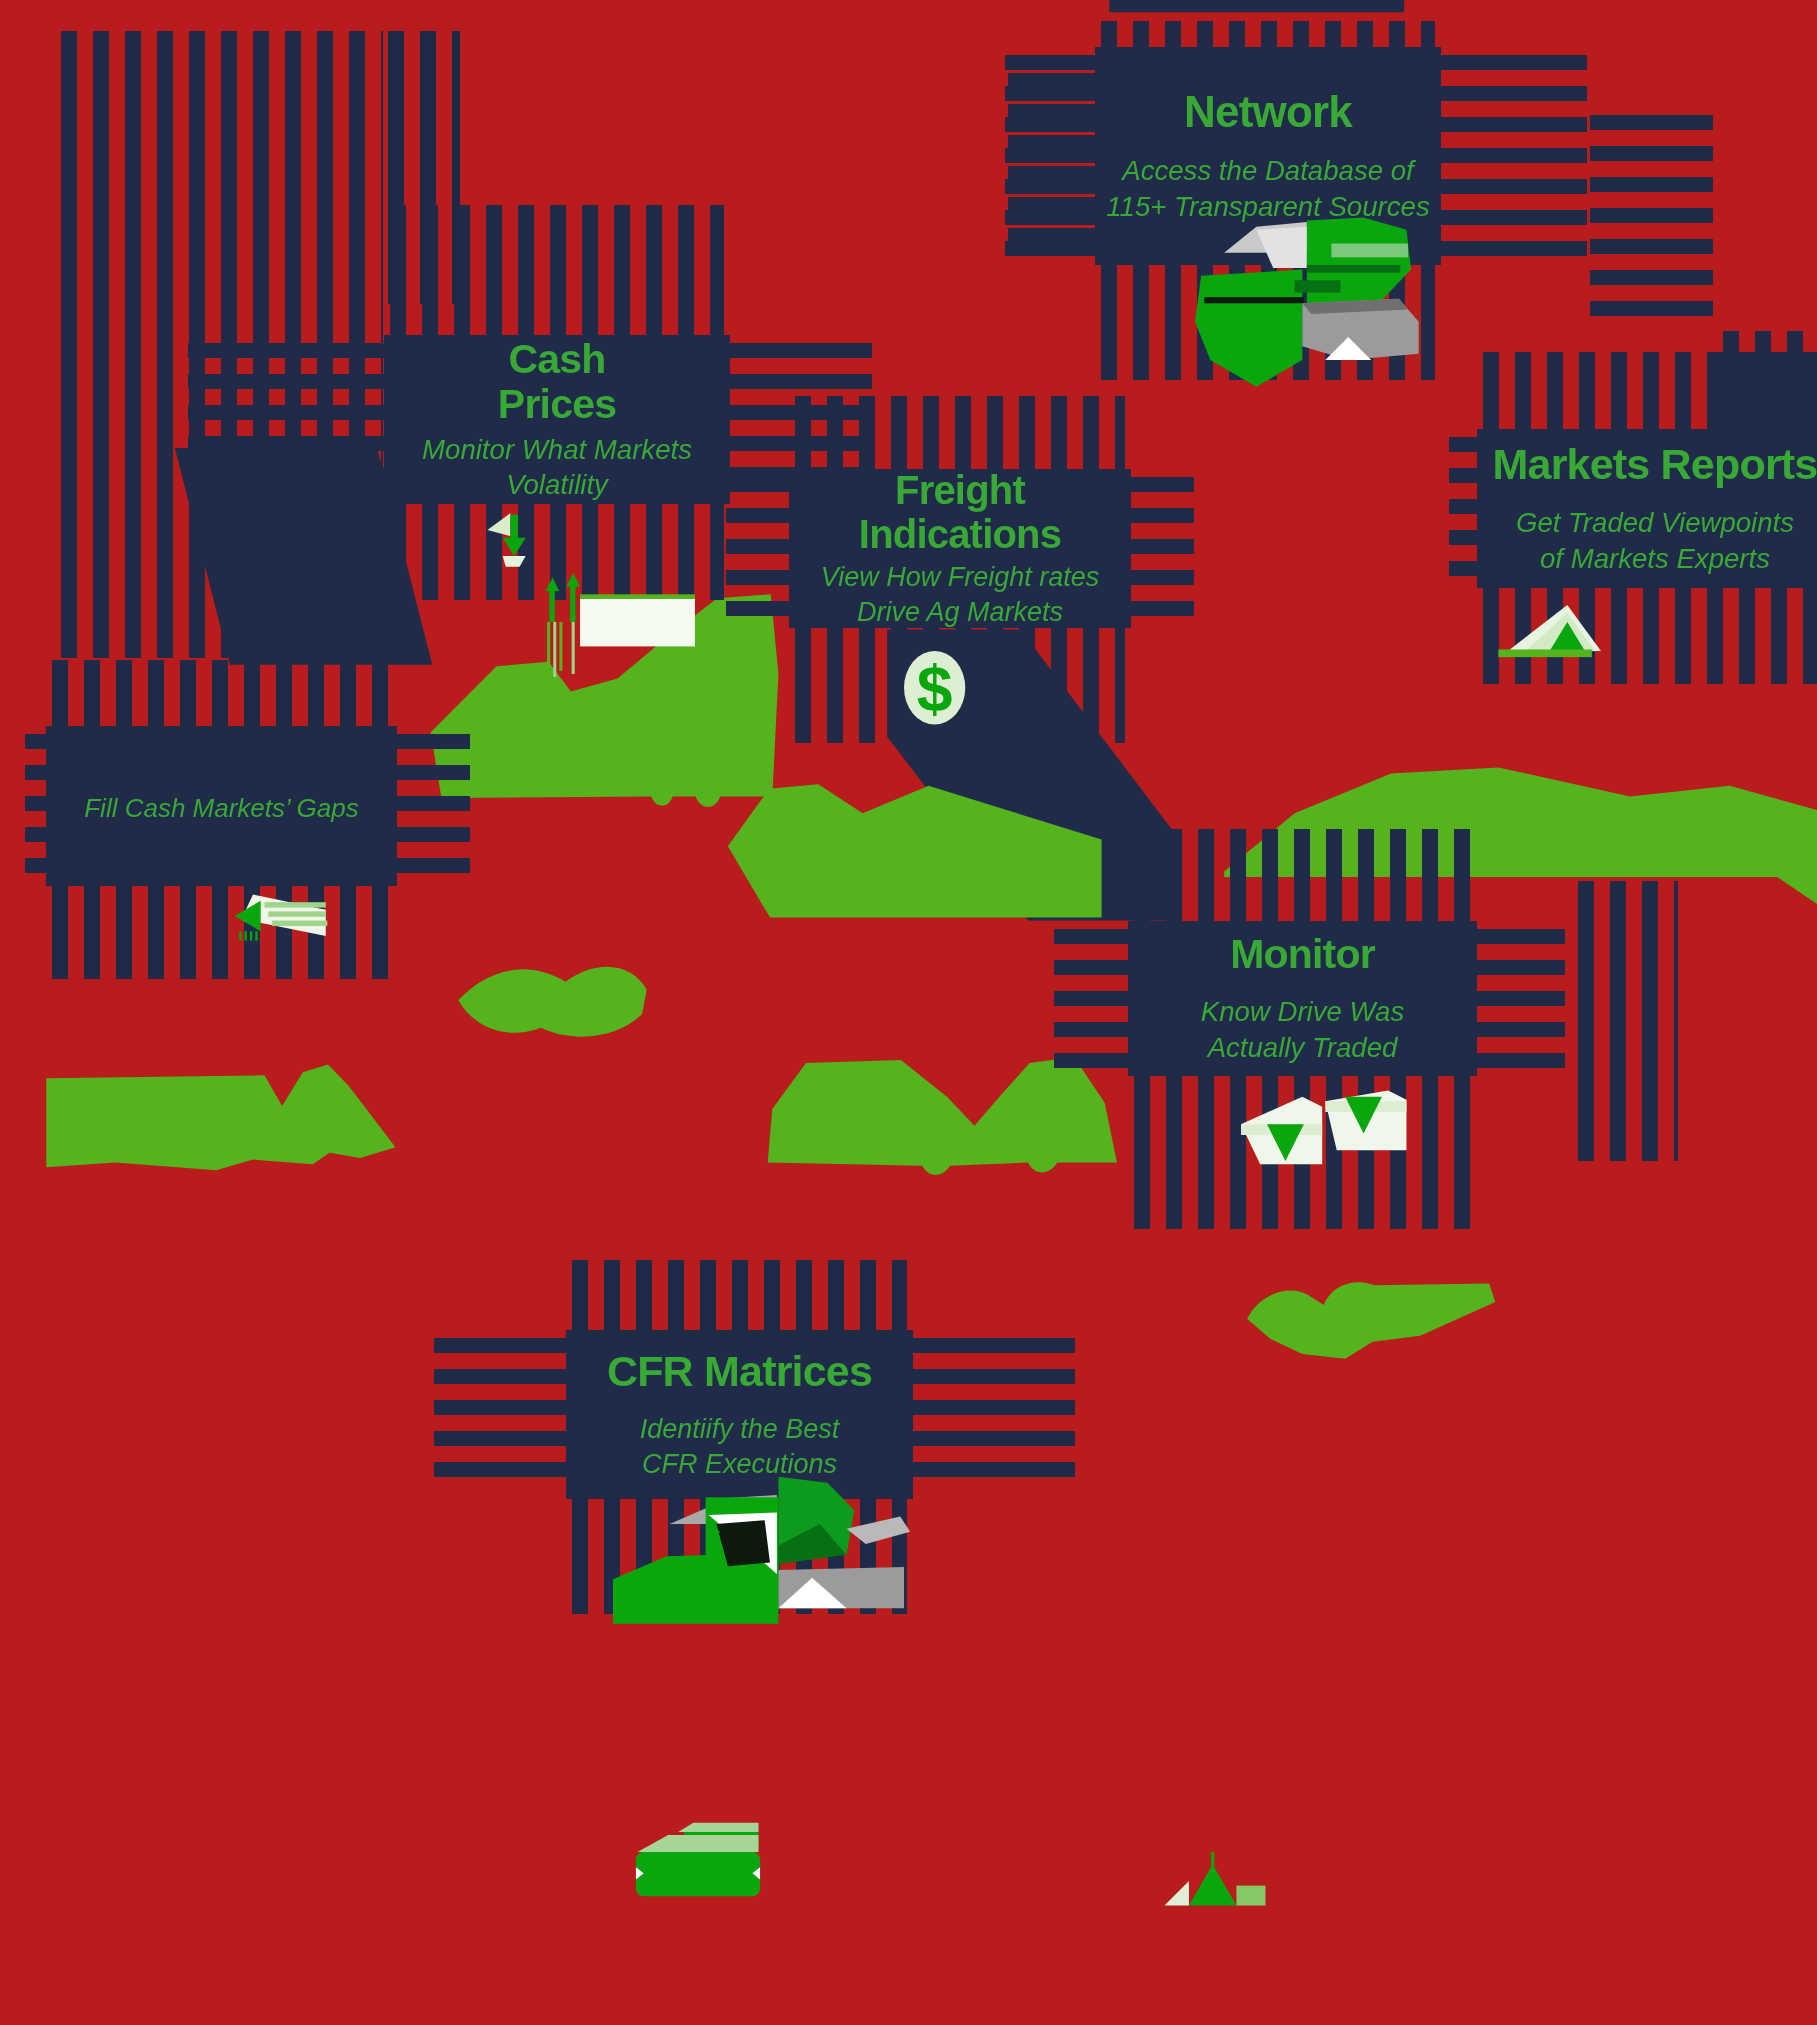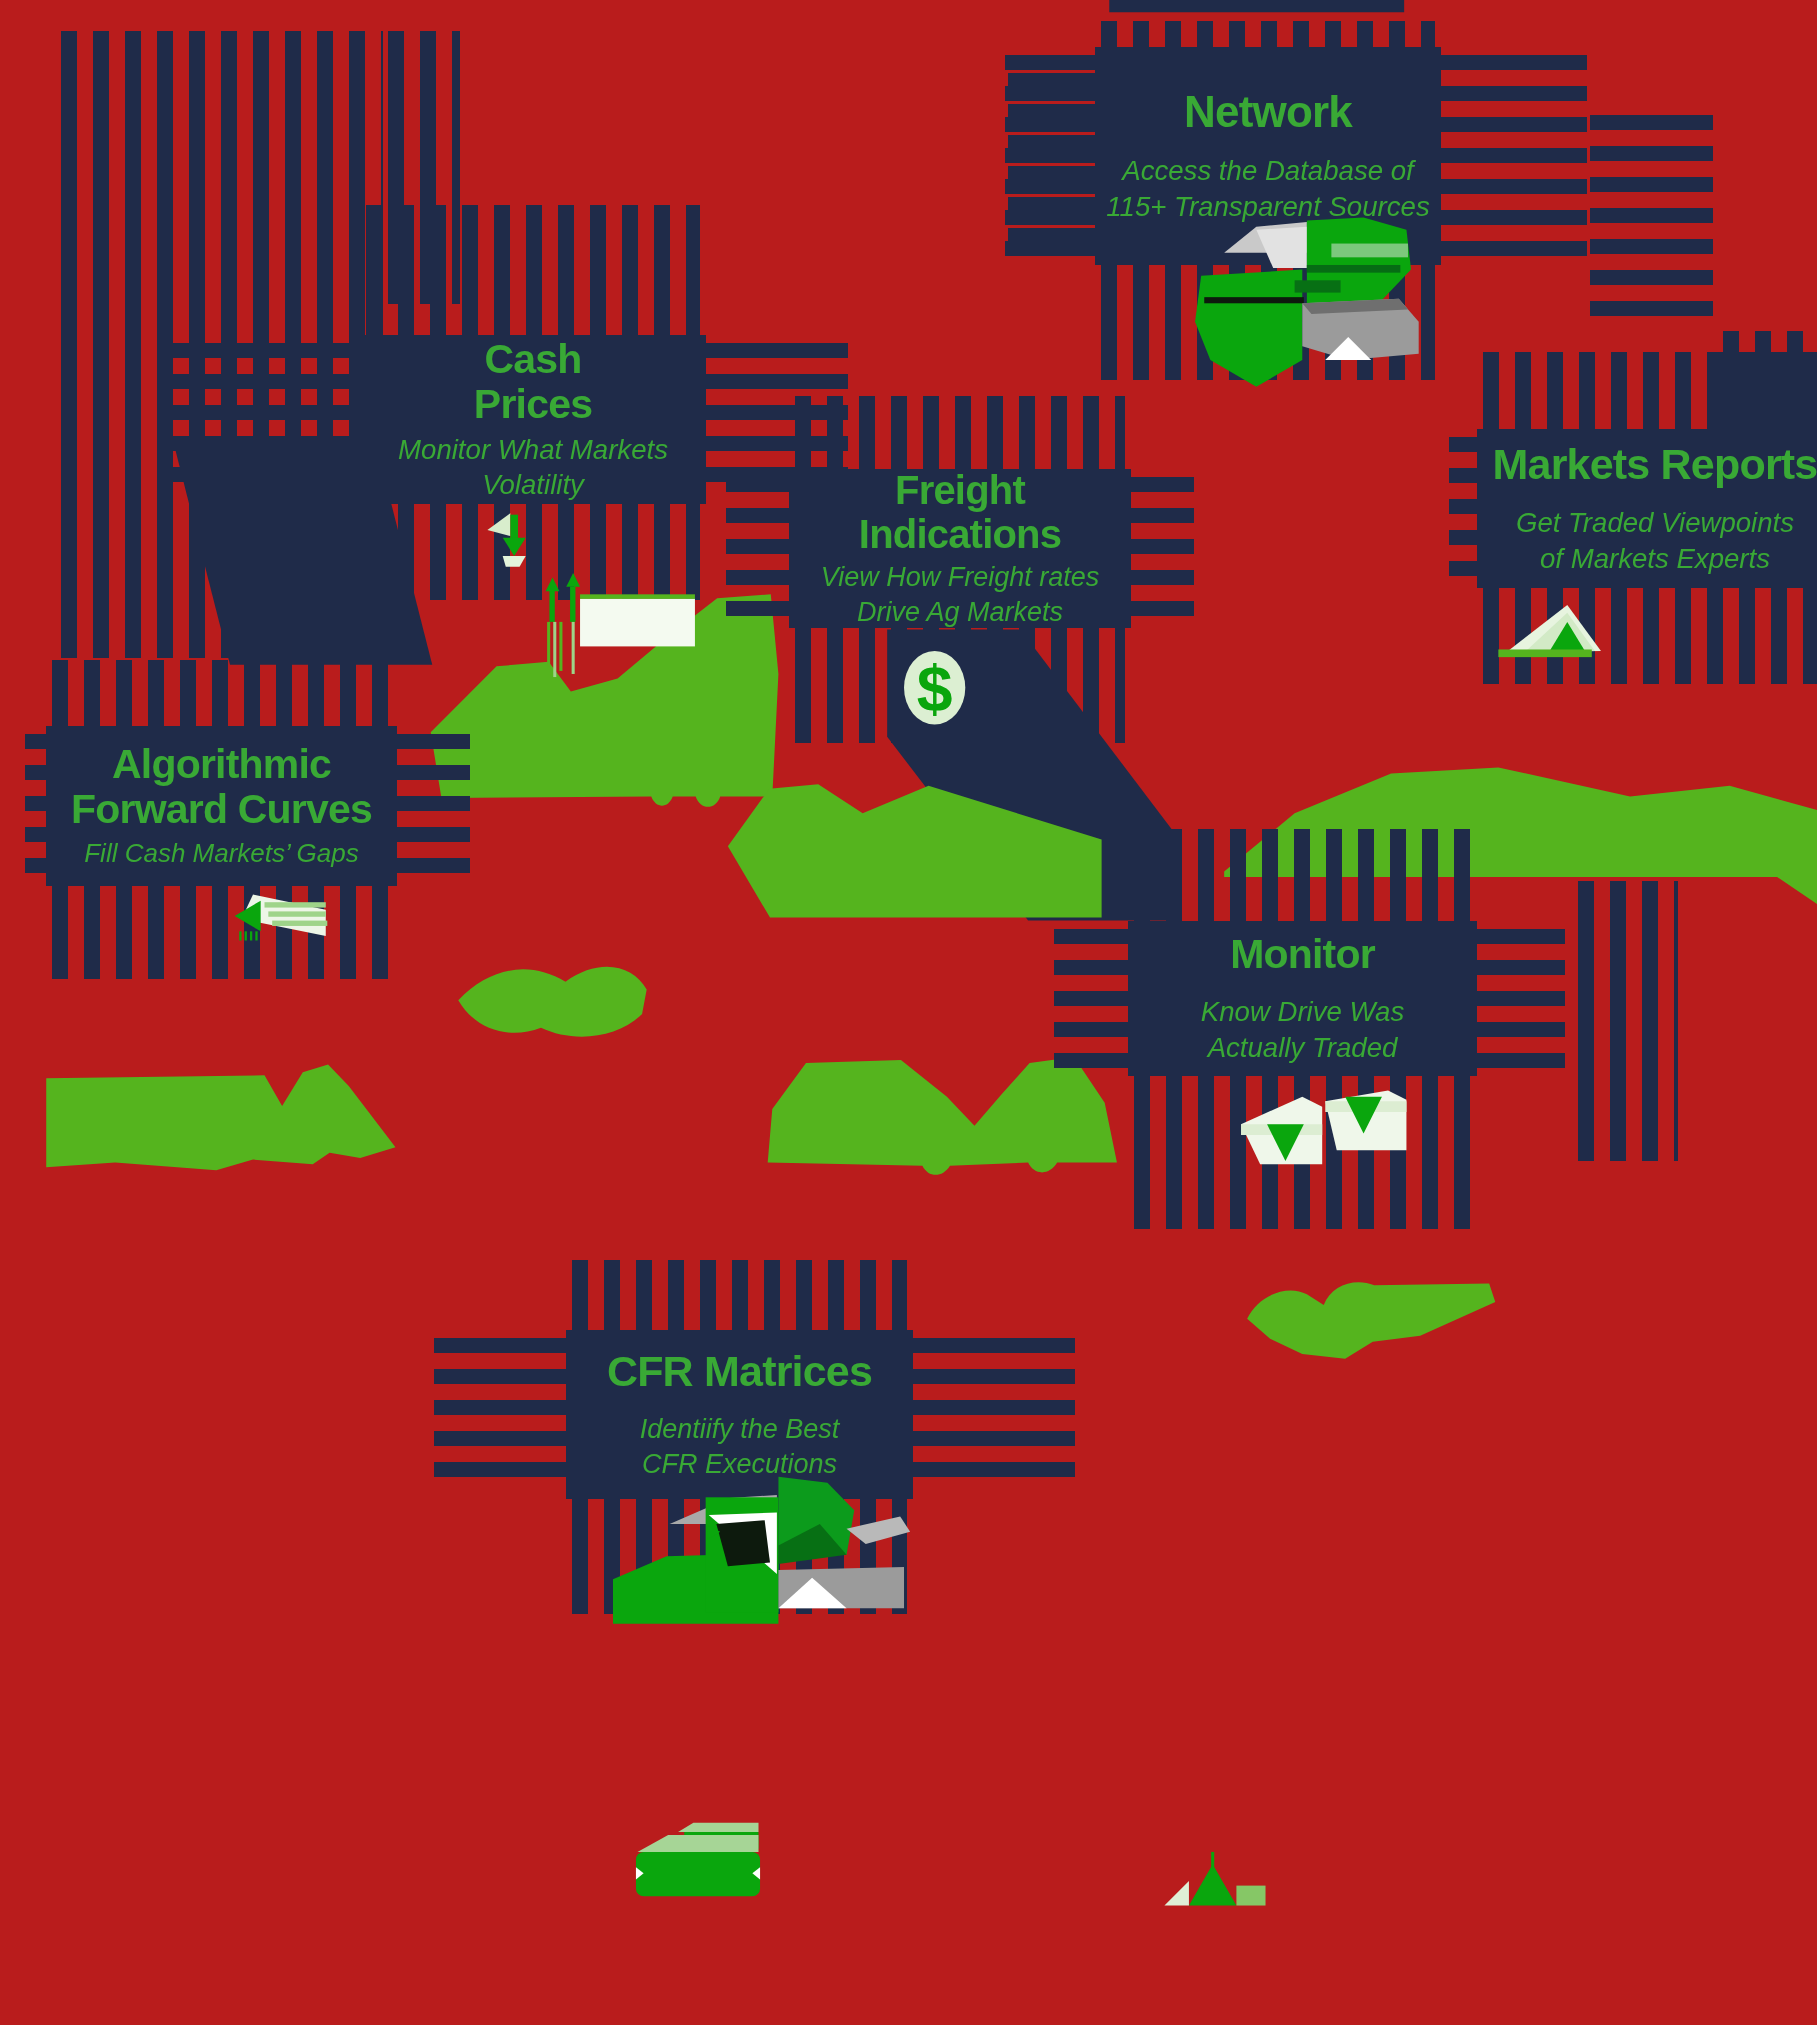--- a/index.html
+++ b/index.html
@@ -62,21 +62,21 @@
       <div class="card-title" style="font-size:44px">
         <div>Network</div>
       </div>
       <div class="card-sub" style="font-size:27.6px">
         <div>Access the Database of</div>
         <div>115+ Transparent Sources</div>
       </div>
     </div>
   </div>
 
-  <div class="card" style="left:360px;top:335px;width:346px;height:169px">
+  <div class="card" style="left:384px;top:335px;width:346px;height:169px">
     <div class="teeth tv" style="left:6.1px;right:6.1px;top:-130px;height:130px"></div>
     <div class="teeth tv" style="left:6.1px;right:6.1px;bottom:-96px;height:96px"></div>
     <div class="teeth th" style="top:7.7px;bottom:7.7px;left:-196px;width:196px"></div>
     <div class="teeth th" style="top:7.7px;bottom:7.7px;right:-142px;width:142px"></div>
     <div class="card-body">
       <div class="card-title" style="font-size:41px">
         <div>Cash</div>
         <div>Prices</div>
       </div>
       <div class="card-sub" style="font-size:27.6px;margin-top:4.6px">
@@ -118,24 +118,20 @@
       </div>
     </div>
   </div>
 
   <div class="card" style="left:46px;top:726px;width:351px;height:160px">
     <div class="teeth tv" style="left:6.1px;right:6.1px;top:-66px;height:66px"></div>
     <div class="teeth tv" style="left:6.1px;right:6.1px;bottom:-93px;height:93px"></div>
     <div class="teeth th" style="top:7.7px;bottom:7.7px;left:-21.4px;width:21.4px"></div>
     <div class="teeth th" style="top:7.7px;bottom:7.7px;right:-73px;width:73px"></div>
     <div class="card-body">
-      <div class="card-title" style="font-size:41px">
-        <div>Algorithmic</div>
-        <div>Forward Curves</div>
-      </div>
       <div class="card-sub" style="font-size:26px;margin-top:4.6px">
         <div>Fill Cash Markets’ Gaps</div>
       </div>
     </div>
   </div>
 
   <div class="card" style="left:1128px;top:921px;width:349px;height:155px">
     <div class="teeth tv" style="left:6.1px;right:6.1px;top:-92px;height:92px"></div>
     <div class="teeth tv" style="left:6.1px;right:6.1px;bottom:-153px;height:153px"></div>
     <div class="teeth th" style="top:7.7px;bottom:7.7px;left:-74px;width:74px"></div>

